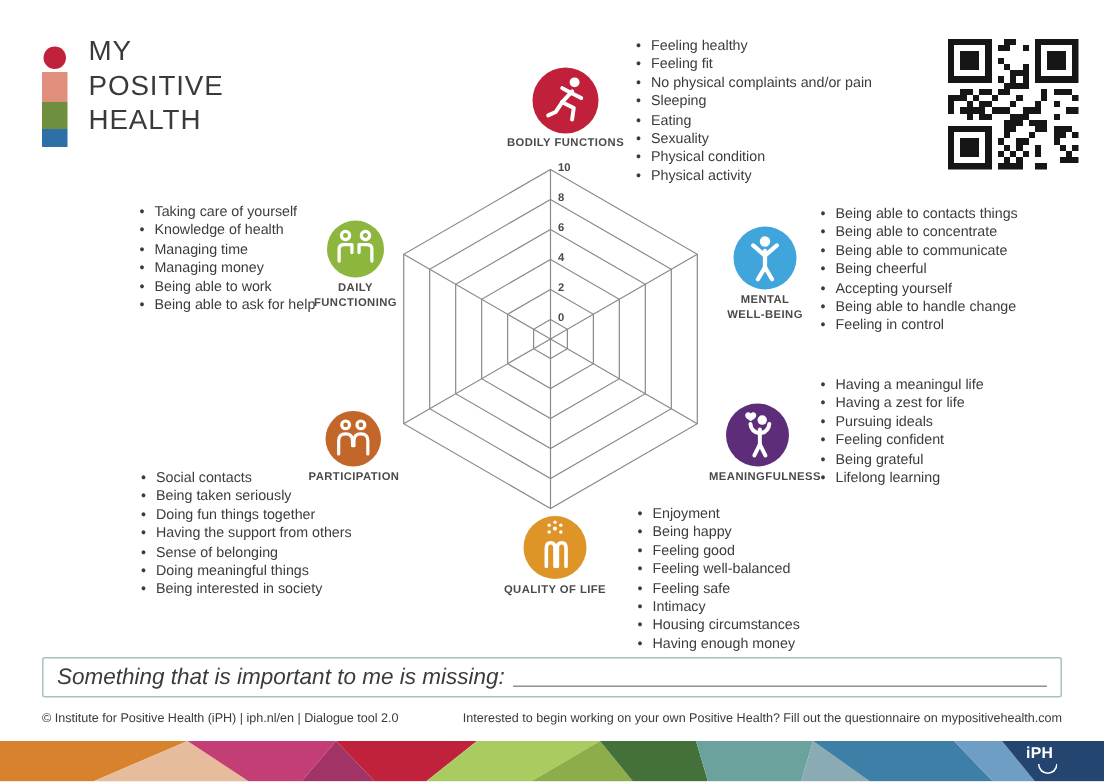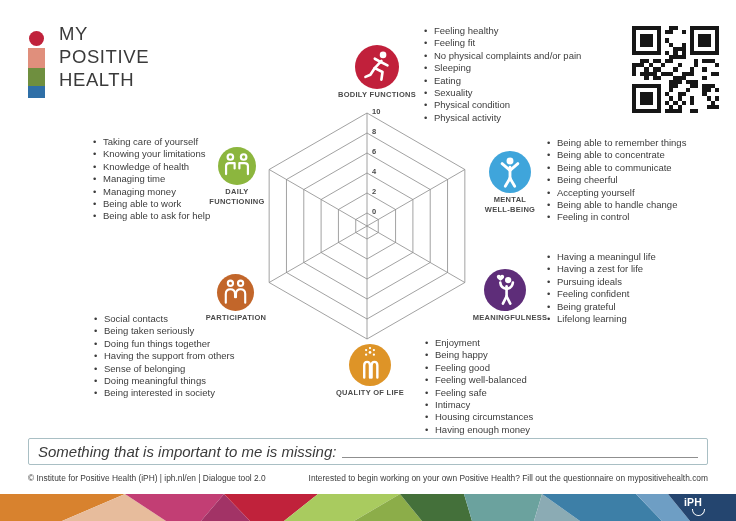--- a/index.html
+++ b/index.html
@@ -322,21 +322,20 @@
         <circle cx="27" cy="10.5" r="2.9"></circle>
         <path d="M8.5 28.5 L8.5 20 Q8.5 17 12 17 L17.5 17 L17.5 22.5"></path>
         <path d="M31.5 28.5 L31.5 20 Q31.5 17 28 17 L22.5 17 L22.5 22.5"></path>
       </g>
     </svg>
   </div>
   <div class="dim-label" style="left:200px;top:187px;width:74px;">DAILY
 FUNCTIONING</div>
   <ul class="dim-list" style="left:92px;top:136px;width:145px;">
       <li>Taking care of yourself</li>
-      <li>Knowing your limitations</li>
       <li>Knowledge of health</li>
       <li>Managing time</li>
       <li>Managing money</li>
       <li>Being able to work</li>
       <li>Being able to ask for help</li>
     </ul>
 
   <div class="dim-circle" style="left: 489px; top: 151px; width: 42px; height: 42px; background: rgb(63, 165, 219);">
     <svg viewBox="0 0 40 40">
       <g stroke="#fff" stroke-width="2.7" fill="none" stroke-linecap="round" stroke-linejoin="round">
@@ -345,21 +344,21 @@
         <path d="M20 18.5 L12.5 12"></path>
         <path d="M20 18.5 L27.5 12"></path>
         <path d="M20 26 L15.5 33.5"></path>
         <path d="M20 26 L24.5 33.5"></path>
       </g>
     </svg>
   </div>
   <div class="dim-label" style="left:473px;top:195px;width:74px;">MENTAL
 WELL-BEING</div>
   <ul class="dim-list" style="left:546px;top:137px;width:185px;">
-      <li>Being able to remember things</li>
+      <li>Being able to contacts things</li>
       <li>Being able to concentrate</li>
       <li>Being able to communicate</li>
       <li>Being cheerful</li>
       <li>Accepting yourself</li>
       <li>Being able to handle change</li>
       <li>Feeling in control</li>
     </ul>
 
   <div class="dim-circle" style="left: 484px; top: 269px; width: 42px; height: 42px; background: rgb(94, 45, 121);">
     <svg viewBox="0 0 40 40">

